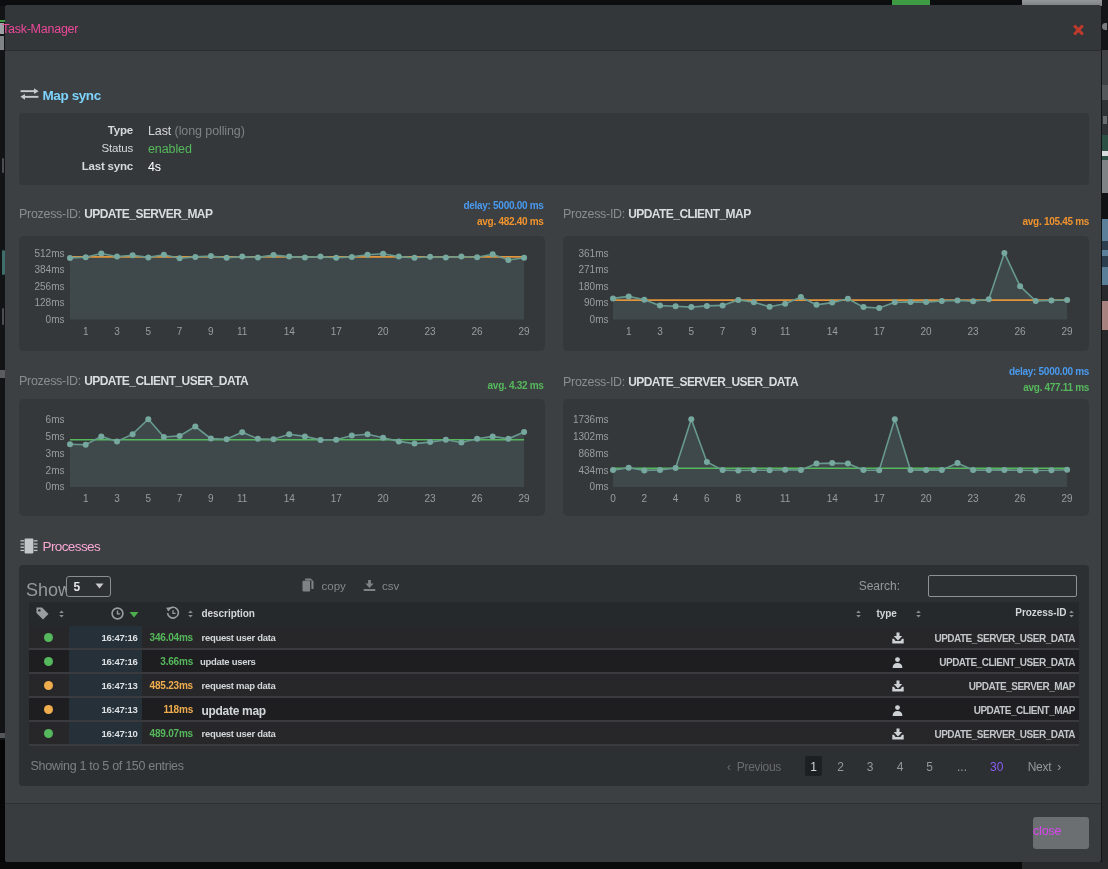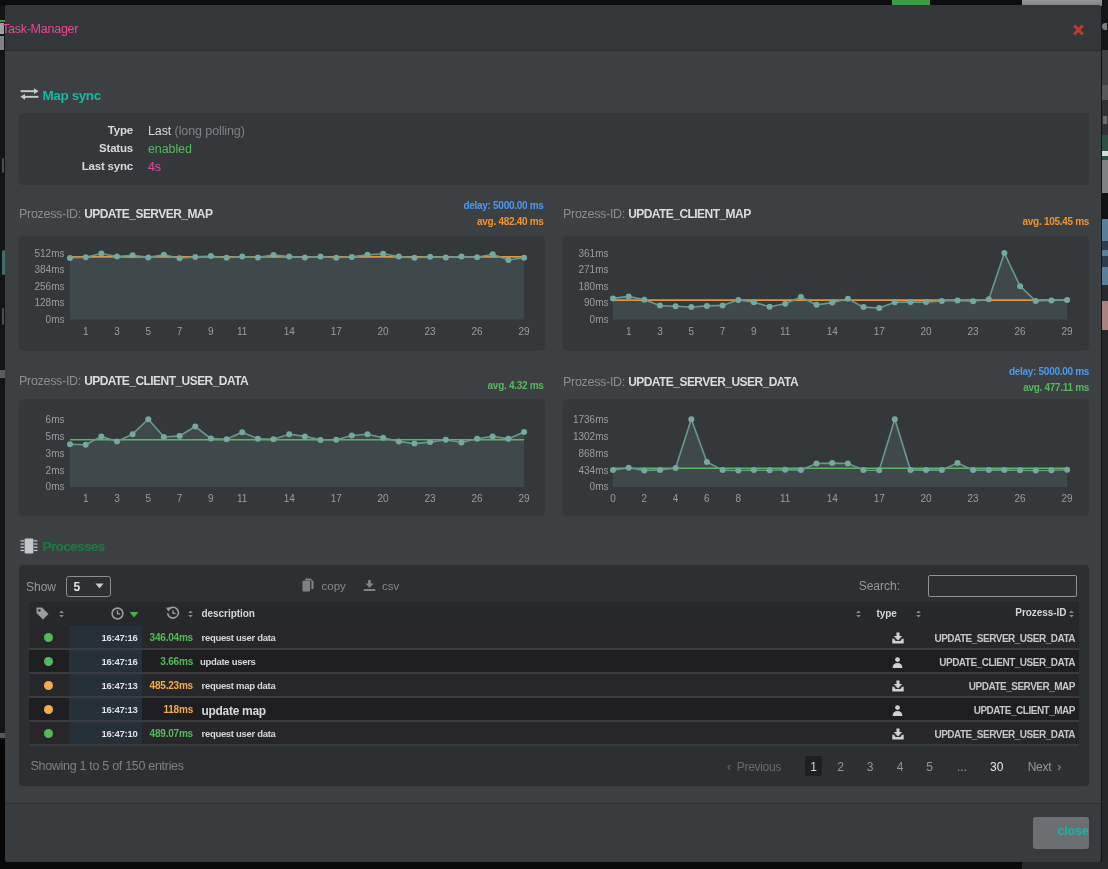--- a/index.html
+++ b/index.html
@@ -49,28 +49,28 @@
     </g>
   </svg>
 <svg width="19" height="12" viewBox="0 0 19 12" style="position:absolute;left:19.5px;top:88px">
     <g fill="#c6cacc">
       <rect x="0.6" y="2.2" width="14" height="1.9"></rect>
       <path d="M14 0.2 L18.6 3.15 L14 6.1 Z"></path>
       <rect x="4.4" y="7.9" width="14" height="1.9"></rect>
       <path d="M5 5.9 L0.4 8.85 L5 11.8 Z"></path>
     </g>
   </svg>
-<div class="txt" style="left:42.5px;top:88px;font-size:13.5px;letter-spacing:-0.4px;font-weight:bold;color:#14b8a6">Map sync</div>
+<div class="txt" style="left:42.5px;top:88px;font-size:13.5px;letter-spacing:-0.4px;font-weight:bold;color:#7dd3fc">Map sync</div>
 <div class="abs" style="left:19px;top:112.5px;width:1070px;height:72.5px;background:#35383b;border-radius:4px"></div>
 <div class="txt" style="left:0;top:124px;width:133px;text-align:right;font-size:11.5px;letter-spacing:-0.2px;font-weight:bold;color:#d6d9db">Type</div>
 <div class="txt" style="left:148px;top:124px;font-size:12.5px;letter-spacing:-0.1px"><span style="color:#d6d9db">Last</span> <span style="color:#7e8286">(long polling)</span></div>
-<div class="txt" style="left:0;top:142px;width:133px;text-align:right;font-size:11.5px;letter-spacing:-0.2px;font-weight:bold;color:#d6d9db">Status</div>
+<div class="txt" style="left:0;top:142px;width:133px;text-align:right;font-size:11.5px;letter-spacing:-0.2px;font-weight:normal;color:#d6d9db">Status</div>
 <div class="txt" style="left:148px;top:142px;font-size:12.5px;letter-spacing:-0.1px"><span style="color:#56b85c">enabled</span></div>
 <div class="txt" style="left:0;top:160px;width:133px;text-align:right;font-size:11.5px;letter-spacing:-0.2px;font-weight:bold;color:#d6d9db">Last sync</div>
-<div class="txt" style="left:148px;top:160px;font-size:12.5px;letter-spacing:-0.1px"><span style="color:#ec4899">4s</span></div>
+<div class="txt" style="left:148px;top:160px;font-size:12.5px;letter-spacing:-0.1px"><span style="color:#ffffff">4s</span></div>
 <div class="txt" style="left:19px;top:207px;font-size:12.5px;letter-spacing:-0.3px;color:#898d90">Prozess-ID: <span style="font-size:12px;letter-spacing:-0.55px;font-weight:bold;color:#dadde0">UPDATE_SERVER_MAP</span></div>
 <div class="txt" style="left:243.5px;top:200px;width:300px;text-align:right;font-size:10px;letter-spacing:-0.3px;font-weight:bold;color:#4a9af0">delay: 5000.00 ms</div>
 <div class="txt" style="left:243.5px;top:215.5px;width:300px;text-align:right;font-size:10px;letter-spacing:-0.3px;font-weight:bold;color:#f0932e">avg. 482.40 ms</div>
 <div class="txt" style="left:563px;top:207px;font-size:12.5px;letter-spacing:-0.3px;color:#898d90">Prozess-ID: <span style="font-size:12px;letter-spacing:-0.55px;font-weight:bold;color:#dadde0">UPDATE_CLIENT_MAP</span></div>
 <div class="txt" style="left:789px;top:215.5px;width:300px;text-align:right;font-size:10px;letter-spacing:-0.3px;font-weight:bold;color:#f0932e">avg. 105.45 ms</div>
 <div class="abs" style="left:19px;top:236px;width:526px;height:115px;background:#35383b;border-radius:5px">
     <svg width="526" height="115" style="position:absolute;left:0;top:0">
       <polygon points="51.0,83.6 51.0,21.9 66.7,21.2 82.3,17.5 98.0,20.6 113.6,19.3 129.3,21.4 144.9,18.8 160.6,22.2 176.3,20.9 191.9,20.1 207.6,21.7 223.2,20.6 238.9,21.4 254.5,19.1 270.2,20.6 285.9,21.4 301.5,20.6 317.2,21.7 332.8,20.9 348.5,18.8 364.1,17.8 379.8,20.6 395.5,21.7 411.1,20.8 426.8,21.4 442.4,20.5 458.1,21.2 473.7,18.3 489.4,24.0 505.1,21.7 505.1,83.6" fill="rgba(118,168,160,0.15)"></polygon>
       <line x1="51.0" y1="20.9" x2="505.1" y2="20.9" stroke="#e0953c" stroke-width="1.6"></line>
       <polyline points="51.0,21.9 66.7,21.2 82.3,17.5 98.0,20.6 113.6,19.3 129.3,21.4 144.9,18.8 160.6,22.2 176.3,20.9 191.9,20.1 207.6,21.7 223.2,20.6 238.9,21.4 254.5,19.1 270.2,20.6 285.9,21.4 301.5,20.6 317.2,21.7 332.8,20.9 348.5,18.8 364.1,17.8 379.8,20.6 395.5,21.7 411.1,20.8 426.8,21.4 442.4,20.5 458.1,21.2 473.7,18.3 489.4,24.0 505.1,21.7" fill="none" stroke="#67998f" stroke-width="1.6"></polyline>
@@ -298,23 +298,23 @@
         <rect x="0.5" y="6.4" width="3.6" height="1.25"></rect>
         <rect x="0.5" y="9.6" width="3.6" height="1.25"></rect>
         <rect x="0.5" y="12.8" width="3.6" height="1.25"></rect>
         <rect x="13.9" y="3.2" width="3.6" height="1.25"></rect>
         <rect x="13.9" y="6.4" width="3.6" height="1.25"></rect>
         <rect x="13.9" y="9.6" width="3.6" height="1.25"></rect>
         <rect x="13.9" y="12.8" width="3.6" height="1.25"></rect>
       </g>
     </g>
   </svg>
-<div class="txt" style="left:42.5px;top:539px;font-size:13.5px;letter-spacing:-0.6px;font-weight:bold;color:#15803d">Processes</div>
+<div class="txt" style="left:42.5px;top:539px;font-size:13.5px;letter-spacing:-0.6px;font-weight:normal;color:#f9a8d4">Processes</div>
 <div class="abs" style="left:19px;top:565px;width:1070px;height:221px;background:#2d3033;border-radius:4px"></div>
-<div class="txt" style="left:26px;top:580px;font-size:12px;color:#96999b">Show</div>
+<div class="txt" style="left:26px;top:580px;font-size:18px;color:#96999b">Show</div>
 <div class="abs" style="left:65.5px;top:575.5px;width:45px;height:21px;border:1px solid #8b8e90;border-radius:3px;background:#2d3033"></div>
 <div class="txt" style="left:73.5px;top:580px;font-size:12px;font-weight:bold;color:#e3e5e6">5</div>
 <svg width="9" height="6" viewBox="0 0 9 6" style="position:absolute;left:95px;top:583px">
     <path d="M0.5 0.5 H8.5 L4.5 5.5 Z" fill="#c8cacc"></path>
   </svg>
 <svg width="12" height="14" viewBox="0 0 12 14" style="position:absolute;left:302px;top:578px">
     <g fill="#7e8285">
       <rect x="0.5" y="2.8" width="7.6" height="10.6" rx="1"></rect>
       <path d="M3.2 0.4 H8.6 L11.5 3.3 V11 H9.4 V2.5 H3.2 Z"></path>
     </g>
@@ -447,16 +447,16 @@
 <div class="txt" style="left:775px;top:728.5px;width:300px;text-align:right;font-size:10px;font-weight:bold;color:#c3c6c8;letter-spacing:-0.5px">UPDATE_SERVER_USER_DATA</div>
 <div class="txt" style="left:30.5px;top:759px;font-size:12.5px;letter-spacing:-0.3px;color:#7d8083">Showing 1 to 5 of 150 entries</div>
 <div class="txt" style="left:727px;top:760px;font-size:12px;letter-spacing:-0.3px;color:#686b6e">‹&nbsp;&nbsp;Previous</div>
 <div class="abs" style="left:805px;top:755.5px;width:17px;height:20px;background:#1d2023;border-radius:2px"></div>
 <div class="txt" style="left:805px;top:759.5px;width:17px;text-align:center;font-size:12px;color:#d2d5d7">1</div>
 <div class="txt" style="left:820.5px;top:759.5px;width:40px;text-align:center;font-size:12px;color:#94979a">2</div>
 <div class="txt" style="left:850px;top:759.5px;width:40px;text-align:center;font-size:12px;color:#94979a">3</div>
 <div class="txt" style="left:880px;top:759.5px;width:40px;text-align:center;font-size:12px;color:#94979a">4</div>
 <div class="txt" style="left:909.5px;top:759.5px;width:40px;text-align:center;font-size:12px;color:#94979a">5</div>
 <div class="txt" style="left:942px;top:759.5px;width:40px;text-align:center;font-size:12px;color:#94979a">...</div>
-<div class="txt" style="left:976.7px;top:759.5px;width:40px;text-align:center;font-size:12px;color:#e5e5e5">30</div>
+<div class="txt" style="left:976.7px;top:759.5px;width:40px;text-align:center;font-size:12px;color:#8b5cf6">30</div>
 <div class="txt" style="left:1027.7px;top:760px;font-size:12px;letter-spacing:-0.3px;color:#94979a">Next&nbsp;&nbsp;›</div>
 <div class="abs" style="left:5px;top:803px;width:1096px;height:59px;background:#383c3f;border-top:1px solid #2e3134;border-radius:0 0 3px 3px"></div>
 <div class="abs" style="left:1033px;top:817px;width:55.5px;height:32px;background:#6b6f72;border-radius:3px"></div>
-<div class="txt" style="left:1033px;top:824px;width:55.5px;text-align:right;font-size:12.5px;letter-spacing:-0.2px;font-weight:bold;color:#14b8a6">close</div>
+<div class="txt" style="left:1033px;top:824px;width:55.5px;text-align:left;font-size:12.5px;letter-spacing:-0.2px;font-weight:normal;color:#d946ef">close</div>
 </body></html>

